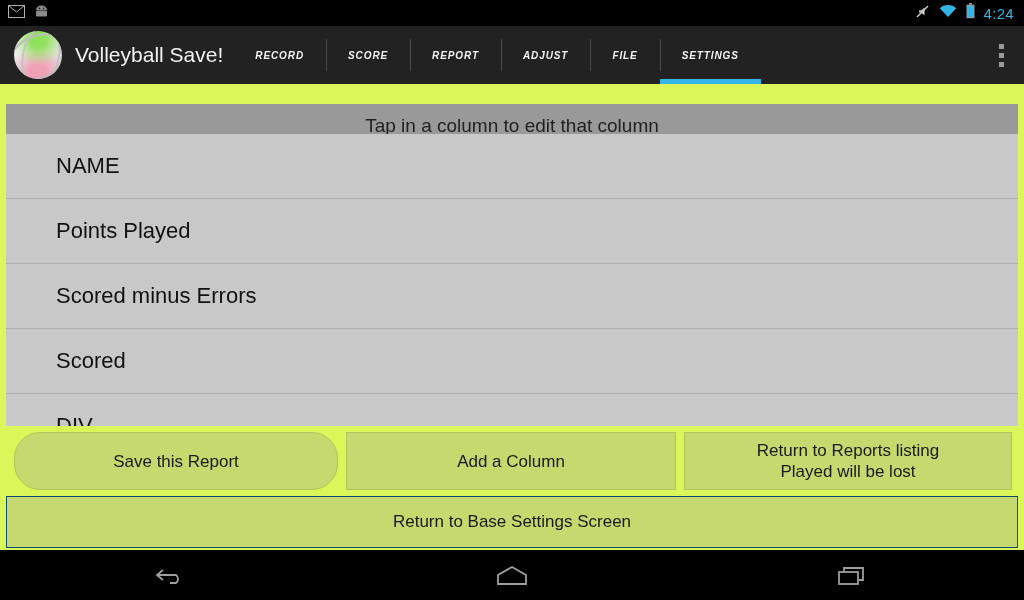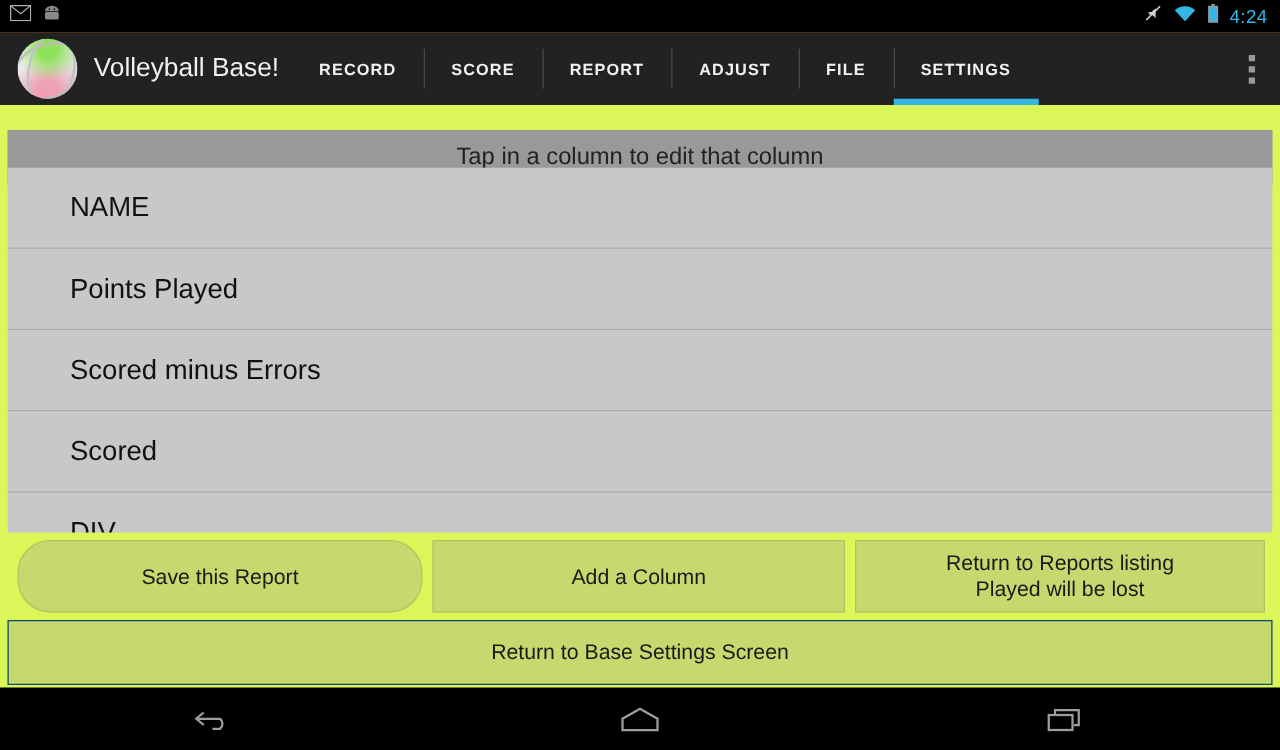--- a/index.html
+++ b/index.html
@@ -2,21 +2,21 @@
 <html><head>
 <meta charset="utf-8">
 <style>
   * { margin:0; padding:0; box-sizing:border-box; }
   html, body {
     width:1024px; height:600px;
     background:#000;
     font-family:"Liberation Sans", sans-serif;
     overflow:hidden;
   }
-  #app { position:relative; width:1024px; height:540px; background:#f97316; }
+  #app { position:relative; width:1024px; height:540px; background:#86efac; }
 
   
   .statusbar {
     position:absolute; top:0; left:0; width:1024px; height:26px;
     background:#000; display:flex; align-items:center;
   }
   .sb-left { display:flex; align-items:center; gap:8px; padding-left:8px; }
   .sb-right {
     margin-left:auto; display:flex; align-items:center; gap:9px; padding-right:10px;
   }
@@ -38,22 +38,22 @@
   .logo::before, .logo::after {
     content:""; position:absolute; border:2px solid #b9b9b9; border-radius:50%;
   }
   .logo::before { width:56px; height:40px; left:-6px; top:4px; border-color:#bdbdbd transparent #bdbdbd transparent; transform:rotate(-24deg); }
   .logo::after  { width:34px; height:58px; left:8px; top:-6px; border-color:transparent #c2c2c2 transparent #c2c2c2; transform:rotate(12deg); }
   .app-title { color:#f0f0f0; font-size:21px; margin-left:13px; margin-right:10px; white-space:nowrap; }
 
   .tabs { display:flex; align-items:stretch; height:58px; }
   .tab {
     position:relative; display:flex; align-items:center; justify-content:center;
-    padding:0 22px; color:#f2f2f2; font-size:13px; font-weight:bold;
-    letter-spacing:.9px; white-space:nowrap;
+    padding:0 22px; color:#f2f2f2; font-size:10px; font-weight:bold;
+    letter-spacing:.9px; white-space:nowrap;font-style:italic;
   }
   .tab + .tab::before {
     content:""; position:absolute; left:0; top:13px; bottom:13px; width:1px; background:#4a4a4a;
   }
   .tab.active::after {
     content:""; position:absolute; left:0; right:0; bottom:0; height:5px; background:#33b5e5;
   }
   .overflow { margin-left:auto; width:46px; height:58px; display:flex; flex-direction:column;
     align-items:center; justify-content:center; gap:4px; }
   .overflow i { display:block; width:5px; height:5px; background:#9a9a9a; }
@@ -138,21 +138,21 @@
           <rect x="0.5" y="1.6" width="8" height="13.6" fill="#9a9a9a"></rect>
           <rect x="1.6" y="3" width="5.8" height="11" fill="#33b5e5"></rect>
         </svg>
       </span>
       <span class="sb-time">4:24</span>
     </div>
   </div>
 
   <div class="actionbar">
     <div class="logo"></div>
-    <div class="app-title">Volleyball Base!</div>
+    <div class="app-title">Volleyball Save!</div>
 
     <div class="tabs">
       <div class="tab">RECORD</div>
       <div class="tab">SCORE</div>
       <div class="tab">REPORT</div>
       <div class="tab">ADJUST</div>
       <div class="tab">FILE</div>
       <div class="tab active">SETTINGS</div>
     </div>
 

